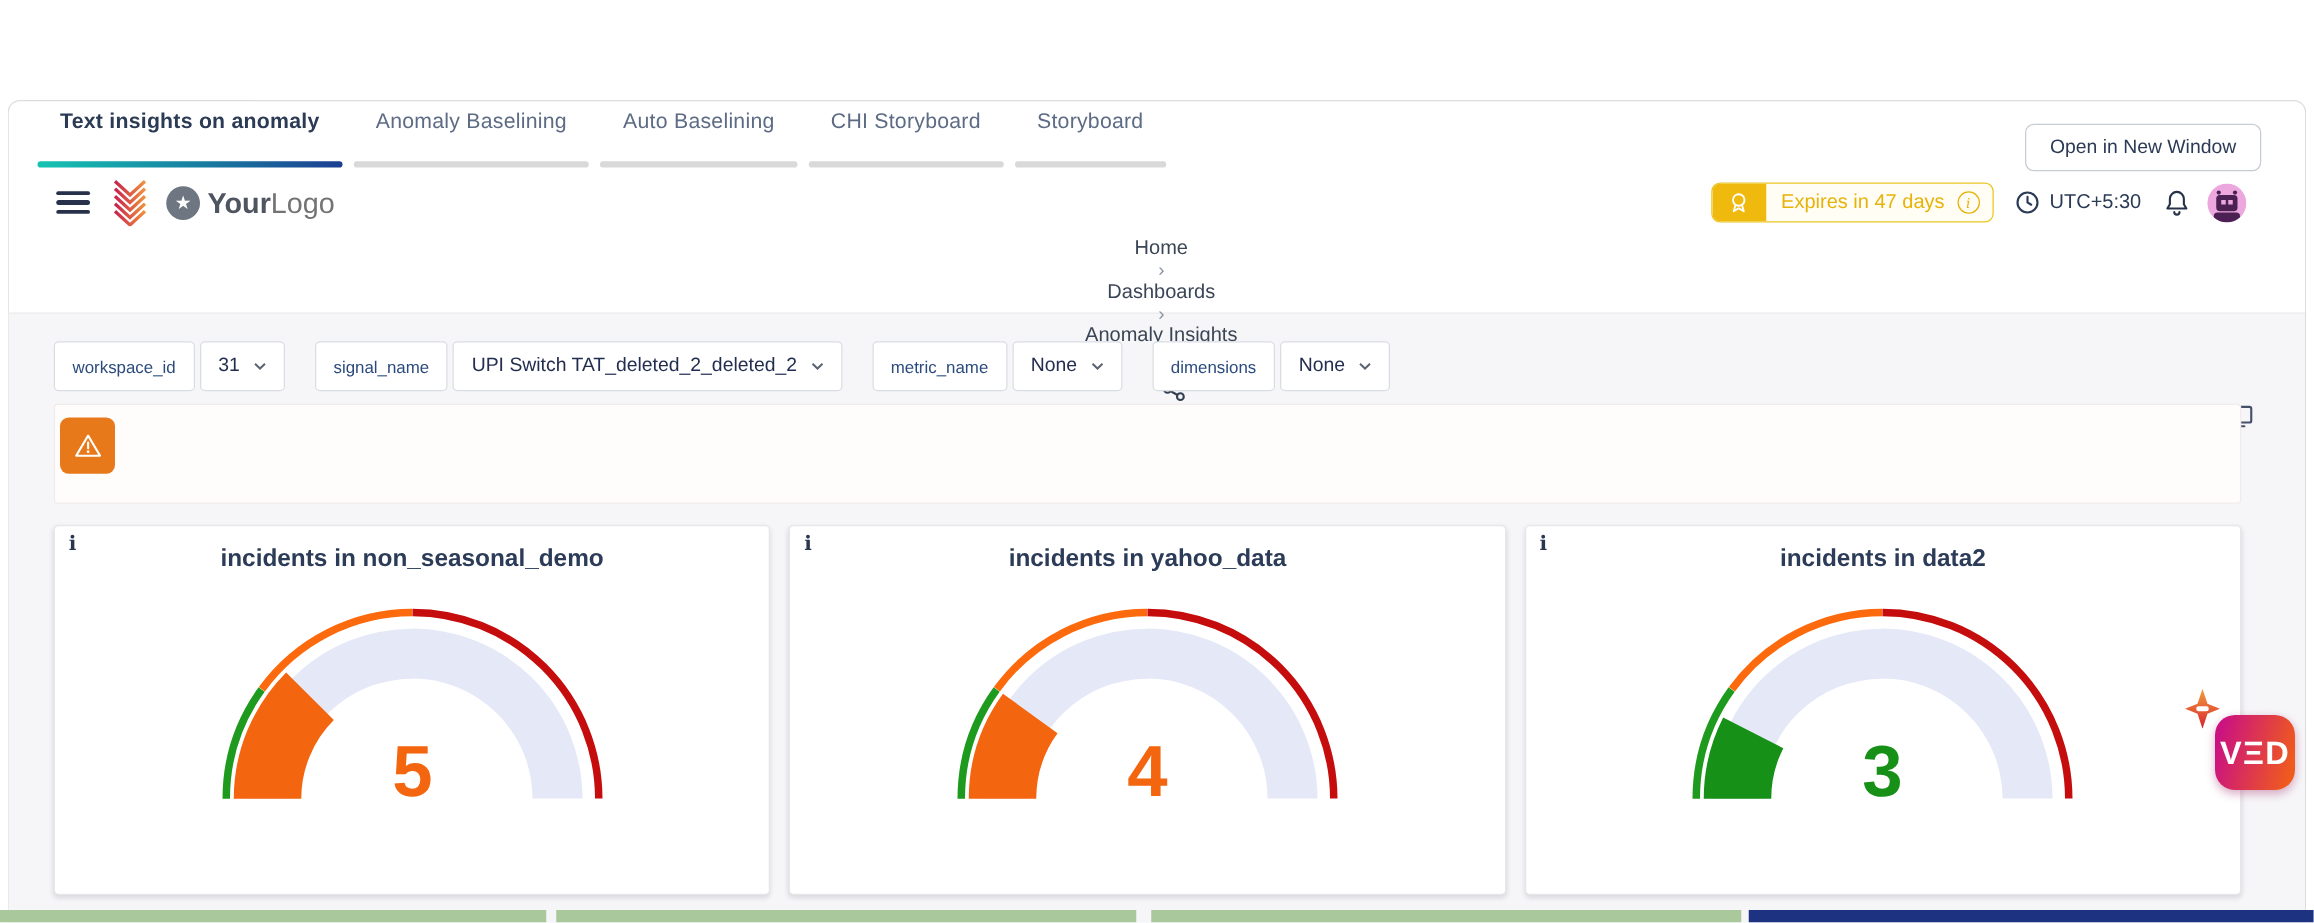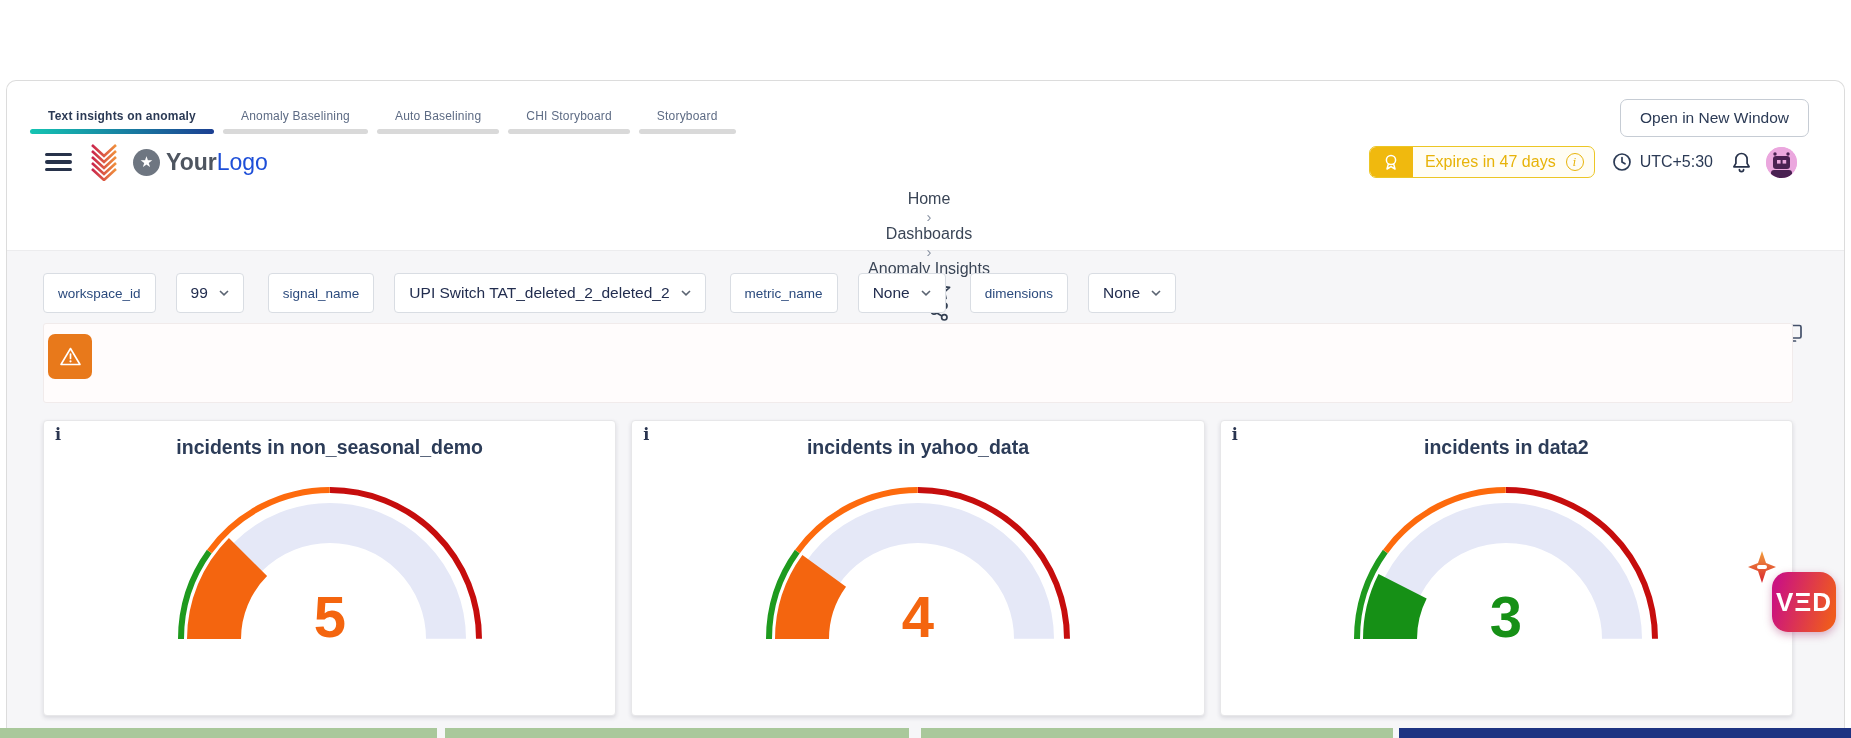--- a/index.html
+++ b/index.html
@@ -3,39 +3,39 @@
 <meta charset="utf-8">
 <style>
   * { margin:0; padding:0; box-sizing:border-box; }
   html,body { width:1851px; height:738px; background:#fff; font-family:"Liberation Sans",sans-serif; overflow:hidden; position:relative; }
 
   .panel { position:absolute; left:6px; top:80px; width:1839px; height:658px; background:#fff;
            border:1px solid #dcdcdc; border-bottom:none; border-radius:10px 10px 0 0; }
 
   
   .tabs-row { display:flex; align-items:flex-end; padding:16px 35px 0 23px; height:53px; position:relative; }
-  .tab { margin-right:9px; padding:0 18px 11px; font-size:12px; color:#5d6b84; letter-spacing:.2px; position:relative; cursor:pointer; white-space:nowrap; }
+  .tab { margin-right:9px; padding:0 18px 27px; font-size:17px; color:#5d6b84; letter-spacing:.2px; position:relative; cursor:pointer; white-space:nowrap; }
   .tab::after { content:""; position:absolute; left:0; right:0; bottom:0; height:5px; border-radius:3px; background:#d9d9d9; }
   .tab.active { color:#2b3a55; font-weight:700; }
   .tab.active::after { background:linear-gradient(90deg,#14c4b2,#1c3f92); }
   .open-btn { position:absolute; right:35px; top:18px; height:38px; padding:0 19px; background:#fff;
               border:1px solid #c6ccd4; border-radius:7px; color:#2b3a55; font-size:15.5px;
               display:flex; align-items:center; cursor:pointer; }
 
   
   .header-row { display:flex; align-items:center; padding:0 47px 0 38px; height:56px; }
   .hamburger { width:27px; display:flex; flex-direction:column; gap:4.5px; cursor:pointer; }
   .hamburger div { height:3.2px; background:#27324a; border-radius:2px; }
   .chevron-logo { margin-left:17px; }
   .logo-wrap { display:flex; align-items:center; margin-left:14px; }
   .logo-circle { width:27px; height:27px; border-radius:50%; background:#6e7681; color:#fff; font-size:15px;
                  display:flex; align-items:center; justify-content:center; }
   .logo-text { margin-left:6px; font-size:23px; }
   .logo-text b { color:#4e5560; font-weight:700;text-align:center; }
-  .logo-text span { color:#1d4ed8; }
+  .logo-text span { color:#737373; }
   .hdr-spacer { flex:1; }
   .license-badge { display:flex; align-items:center; height:32px; border:1.5px solid #ecc625; border-radius:7px;
                    overflow:hidden; background:#fffdf4; cursor:pointer; }
   .license-block { width:43px; height:100%; background:#f0b90e; display:flex; align-items:center; justify-content:center; }
   .license-text { padding:0 10px 0 12px; color:#e7b30a; font-size:16px; white-space:nowrap; }
   .license-info { margin-right:10px; width:18px; height:18px; border:1.5px solid #e7b30a; border-radius:50%;
                   color:#e7b30a; font-size:11px; font-family:"DejaVu Serif",serif; font-style:italic;
                   display:flex; align-items:center; justify-content:center; flex:none; }
   .tz { display:flex; align-items:center; gap:8px; margin-left:17px; color:#2b3a55; font-size:16px; }
   .bell { margin-left:18px; cursor:pointer; display:flex; }
@@ -51,21 +51,21 @@
   .tb-item { display:flex; align-items:center; cursor:pointer; }
   .add-label { margin:0 6px 0 7px; color:#2b3a55; font-size:16.5px; font-weight:400; }
   .gear-glyph { font-size:21px; color:#44506a; line-height:1; }
   .range-label { margin:0 10px 0 8px; font-size:16px; color:#44506a; }
   .gap30 { margin-left:32px; } .gap36 { margin-left:37px; } .gap26 { margin-left:27px; }
 
   
   .content { height:489px; background:#f6f6f8; border-top:1px solid #ececee; padding:22px 51px 0 36px; }
 
   .filters { display:flex; align-items:center; }
-  .fgroup { display:flex; align-items:flex-start; gap:20px; margin-right:24px; }
+  .fgroup { display:flex; align-items:flex-start; gap:4px; margin-right:24px; }
   .fbox { background:#fff; border:1px solid #d9dde3; border-radius:4px; height:40px; display:flex; align-items:center; padding:0 14px; }
   .flabel { font-size:13.5px; color:#2b4a7d; }
   .fvalue { font-size:15.5px; color:#222d4f; gap:11px; cursor:pointer; }
 
   .title-panel { margin-top:10px; height:80px; background:#fffcfc; border:1px solid #f1ebeb; border-radius:3px;
                  position:relative; display:flex; align-items:center; justify-content:center; }
   .warn-btn { position:absolute; left:4px; top:10px; width:44px; height:45px; background:#e8791b; border-radius:7px;
               display:flex; align-items:center; justify-content:center; cursor:pointer; }
   .ins-title { font-size:41px; font-weight:700; color:#2a2a78; letter-spacing:.2px; }
 
@@ -265,21 +265,21 @@
       </div>
     </div>
   </div>
 
   <div class="content">
 
     <div class="filters">
       <div class="fgroup">
         <div class="fbox flabel">workspace_id</div>
         <div class="fbox fvalue">
-          <span>99</span>
+          <span>31</span>
           <svg width="10" height="6" viewBox="0 0 10 6">
               <polyline points="1,1 5,4.8 9,1" fill="none" stroke="#5b6472" stroke-width="1.6"></polyline>
             </svg>
         </div>
       </div>
       <div class="fgroup">
         <div class="fbox flabel">signal_name</div>
         <div class="fbox fvalue">
           <span>UPI Switch TAT_deleted_2_deleted_2</span>
           <svg width="10" height="6" viewBox="0 0 10 6">

